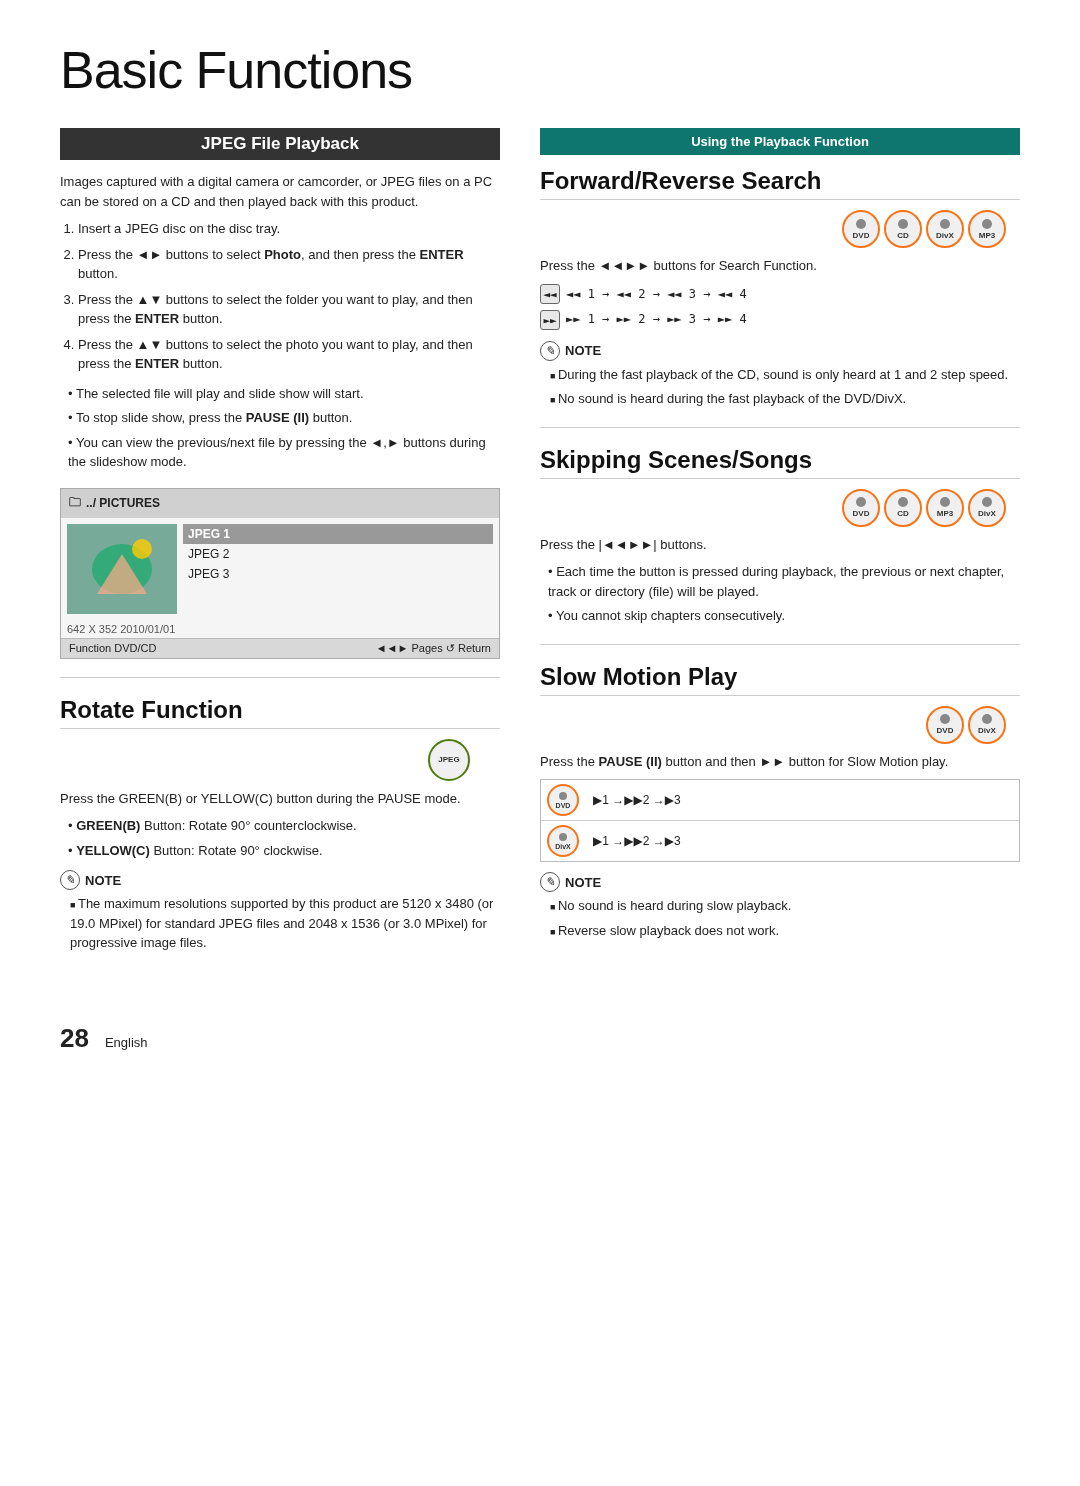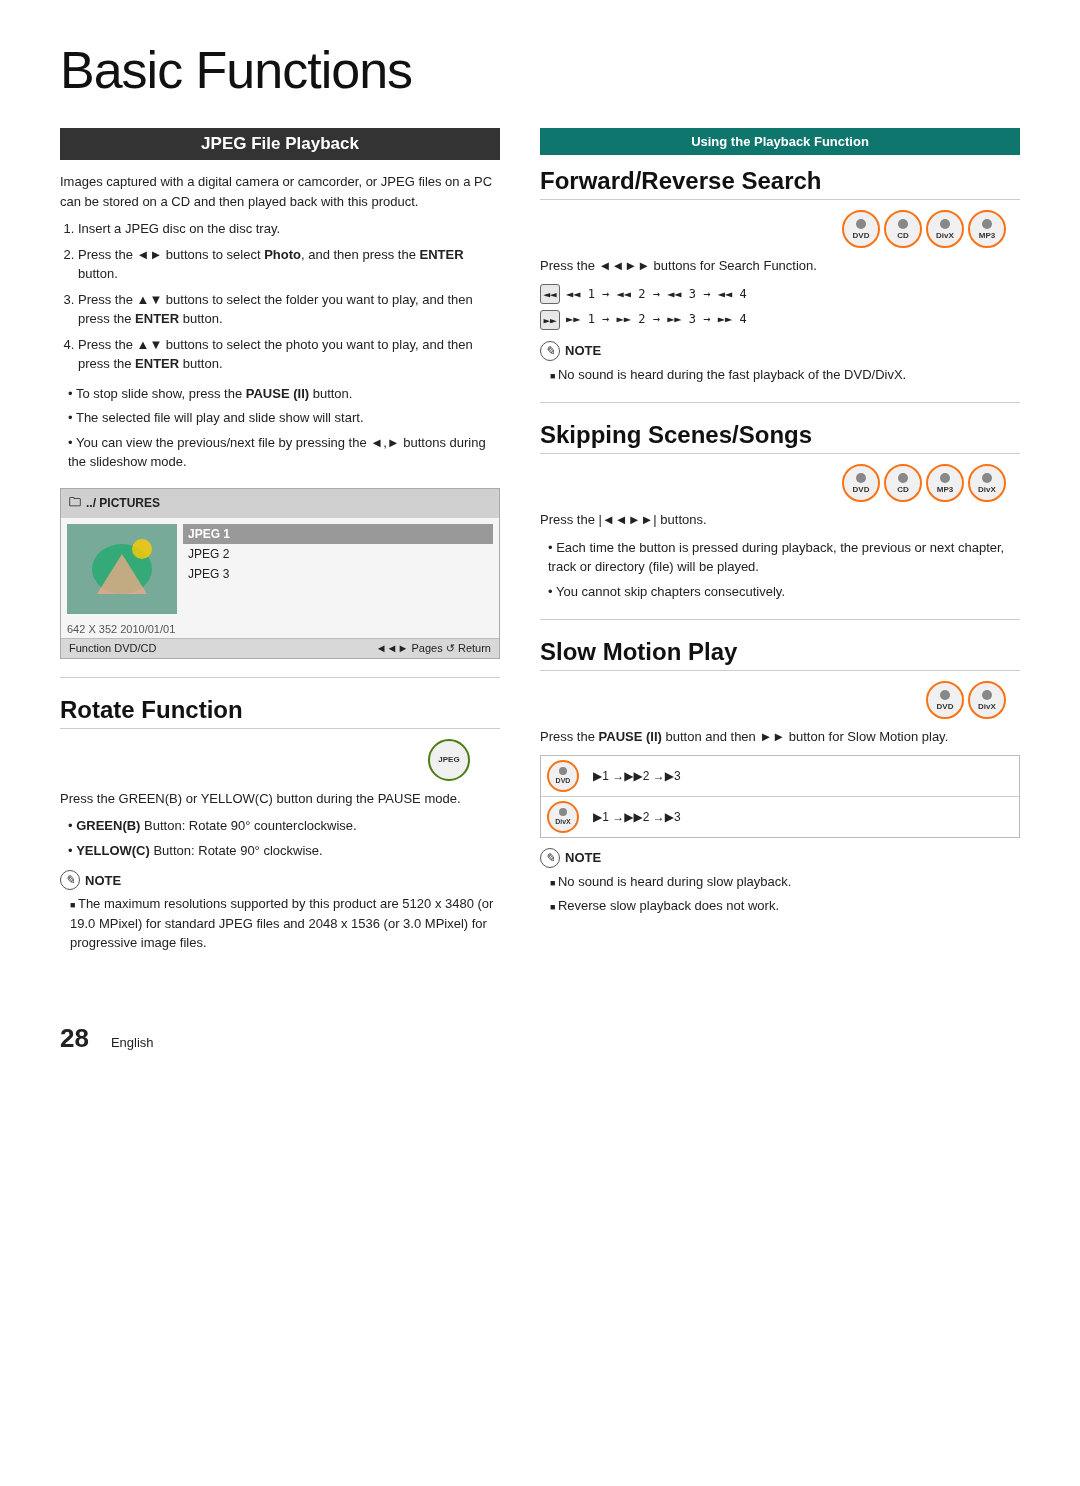--- a/index.html
+++ b/index.html
@@ -254,22 +254,22 @@
     <div>
       <div class="section-header-dark">JPEG File Playback</div>
       <p>Images captured with a digital camera or camcorder, or JPEG files on a PC can be stored on a CD and then played back with this product.</p>
       <ol>
         <li>Insert a JPEG disc on the disc tray.</li>
         <li>Press the ◄► buttons to select <b>Photo</b>, and then press the <b>ENTER</b> button.</li>
         <li>Press the ▲▼ buttons to select the folder you want to play, and then press the <b>ENTER</b> button.</li>
         <li>Press the ▲▼ buttons to select the photo you want to play, and then press the <b>ENTER</b> button.</li>
       </ol>
       <ul class="bullet">
+        <li>The selected file will play and slide show will start.</li>
         <li>To stop slide show, press the <b>PAUSE (II)</b> button.</li>
-        <li>The selected file will play and slide show will start.</li>
         <li>You can view the previous/next file by pressing the ◄,► buttons during the slideshow mode.</li>
       </ul>
 
       <div class="jpeg-screen">
         <div class="jpeg-screen-header">
           <span>🗀</span>
           <span>../ PICTURES</span>
         </div>
         <div class="jpeg-screen-body">
           <div class="jpeg-thumb">
@@ -364,20 +364,21 @@
           <span>►► 1 → ►► 2 → ►► 3 → ►► 4</span>
         </div>
       </div>
 
       <div class="note-section">
         <div class="note-label">
           <div class="note-icon">✎</div>
           <b>NOTE</b>
         </div>
         <ul class="note-list">
+          <li>During the fast playback of the CD, sound is only heard at 1 and 2 step speed.</li>
           <li>No sound is heard during the fast playback of the DVD/DivX.</li>
         </ul>
       </div>
     </div>
 
     <div class="separator-line"></div>
 
     <div>
       <div class="section-title">Skipping Scenes/Songs</div>
 
@@ -450,16 +451,16 @@
         <ul class="note-list">
           <li>No sound is heard during slow playback.</li>
           <li>Reverse slow playback does not work.</li>
         </ul>
       </div>
     </div>
 
   </div>
 </div>
 
-<div style="margin-top: 30px; display: flex; align-items: baseline; gap: 22px;">
+<div style="margin-top: 30px; display: flex; align-items: baseline; gap: 16px;">
   <span class="page-number">28</span>
   <span>English</span>
 </div>
 
 </body></html>

